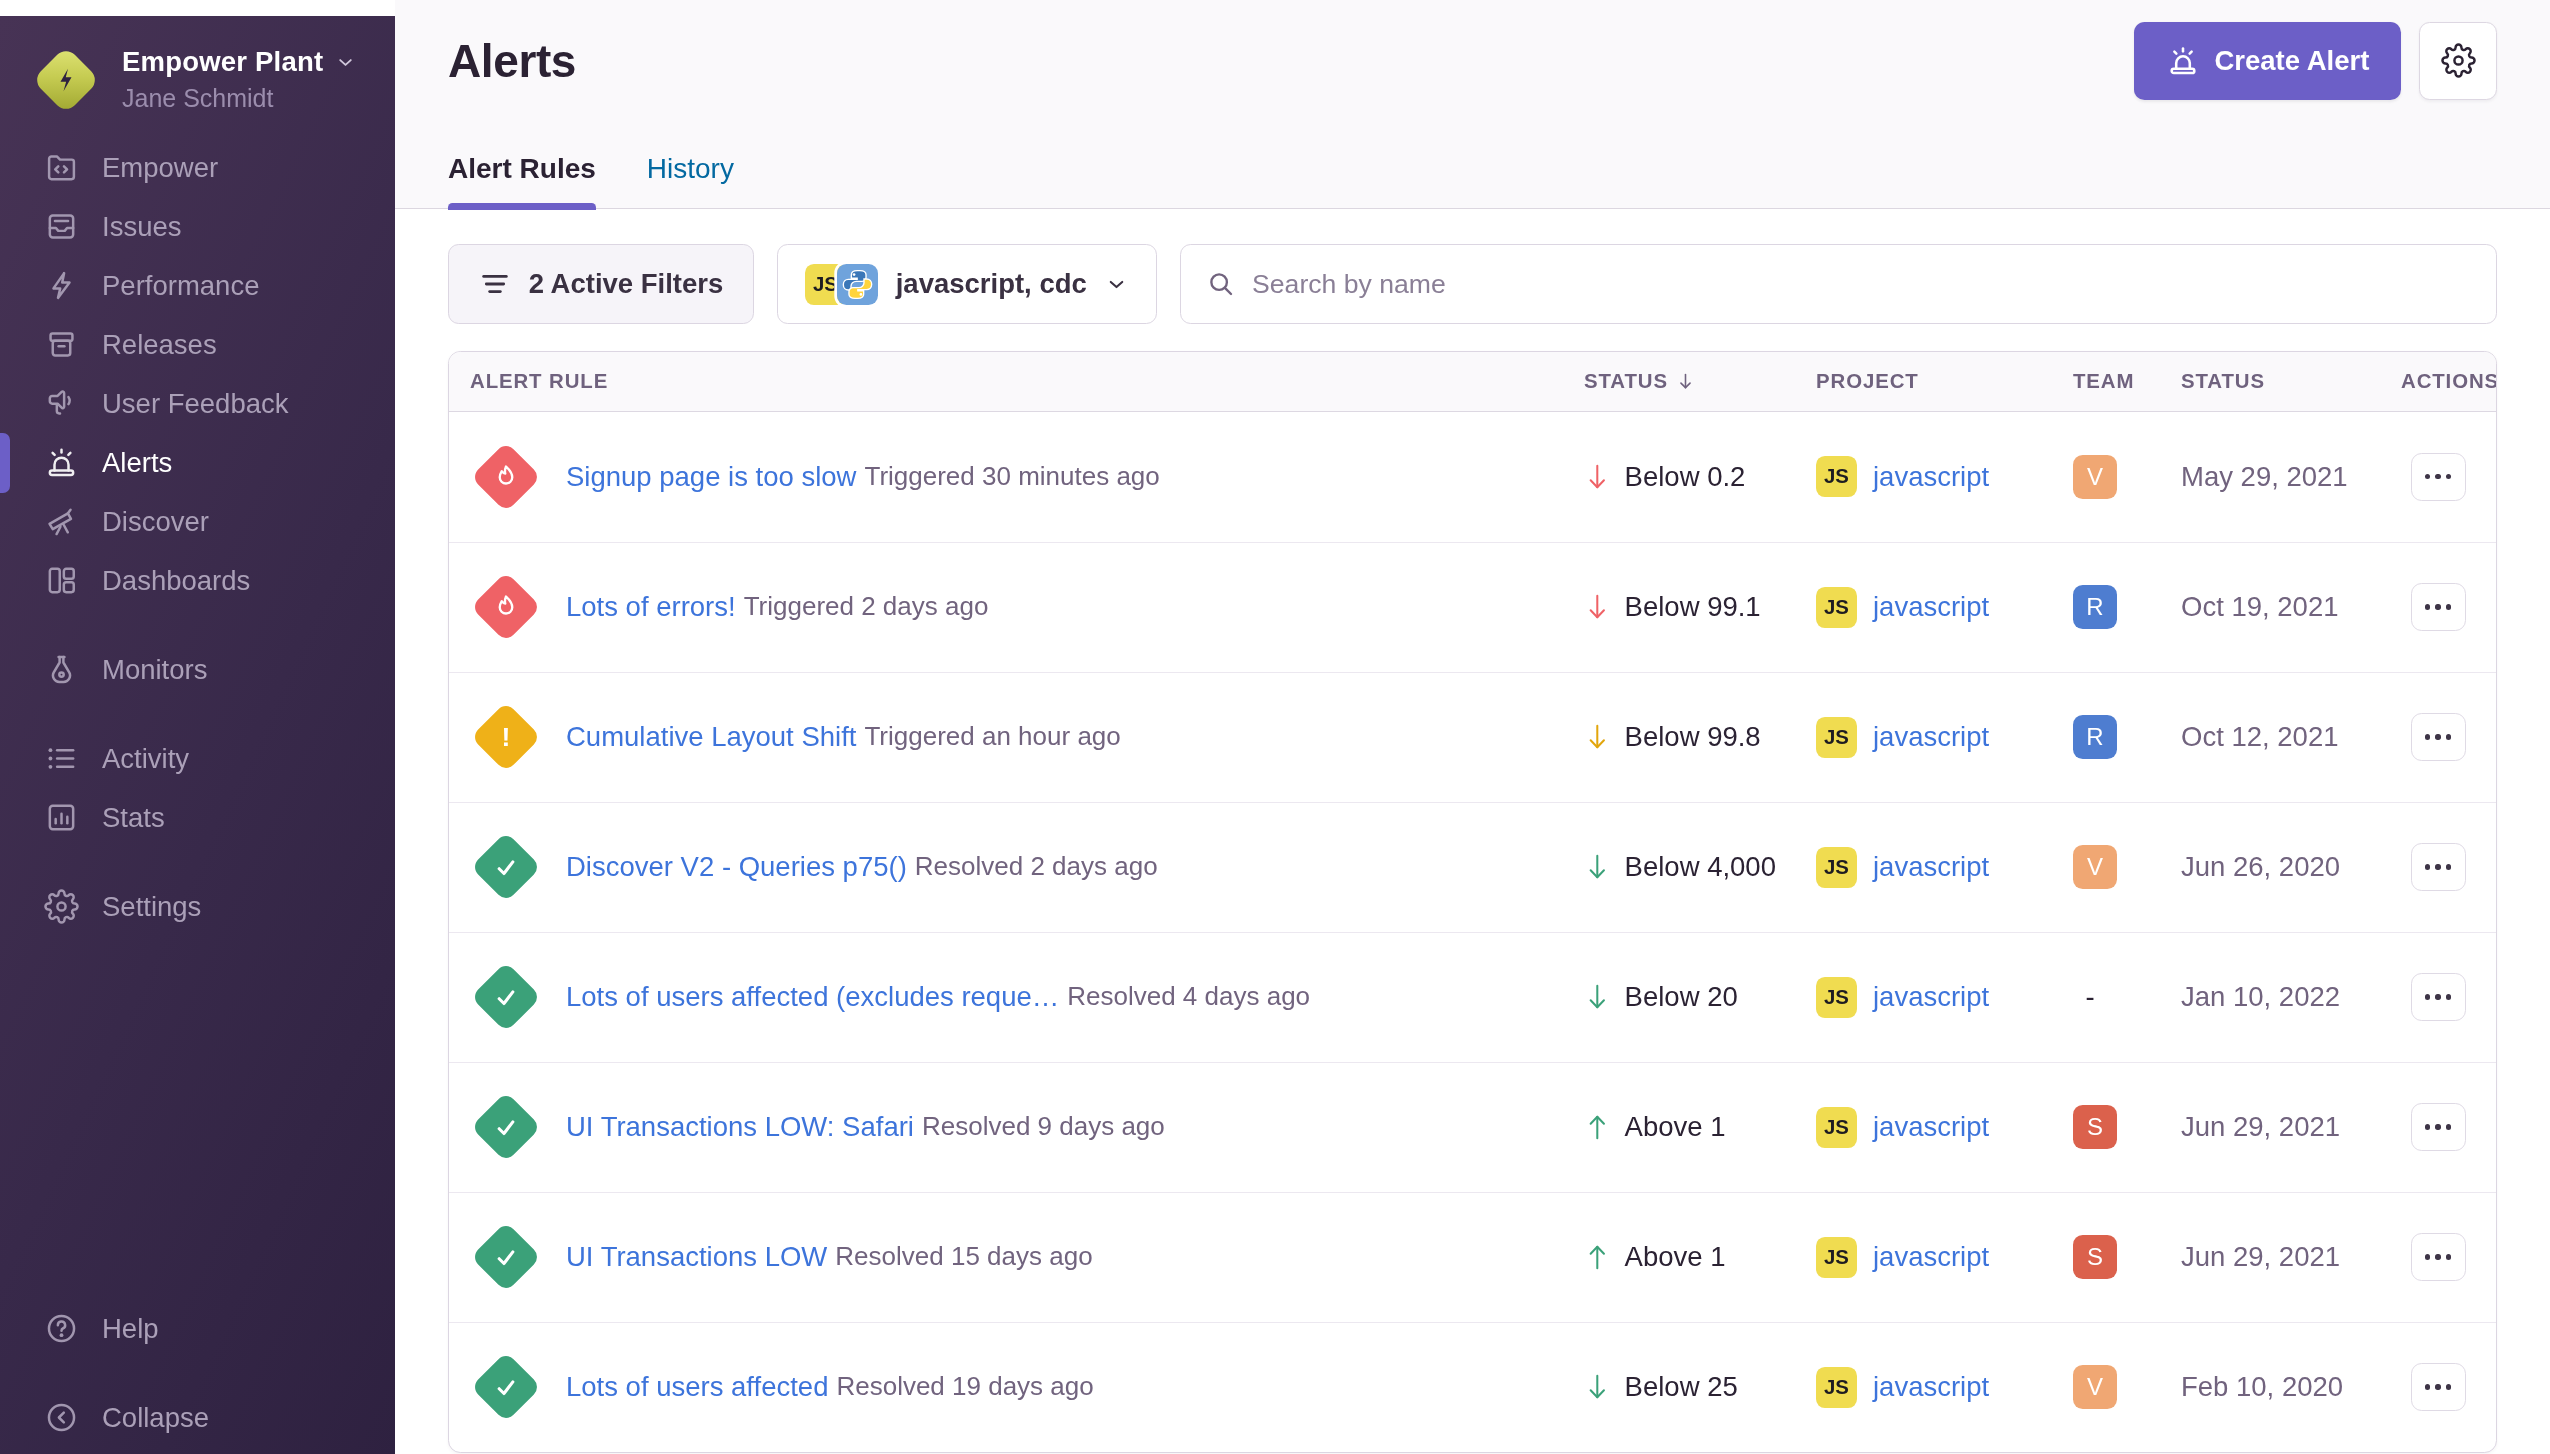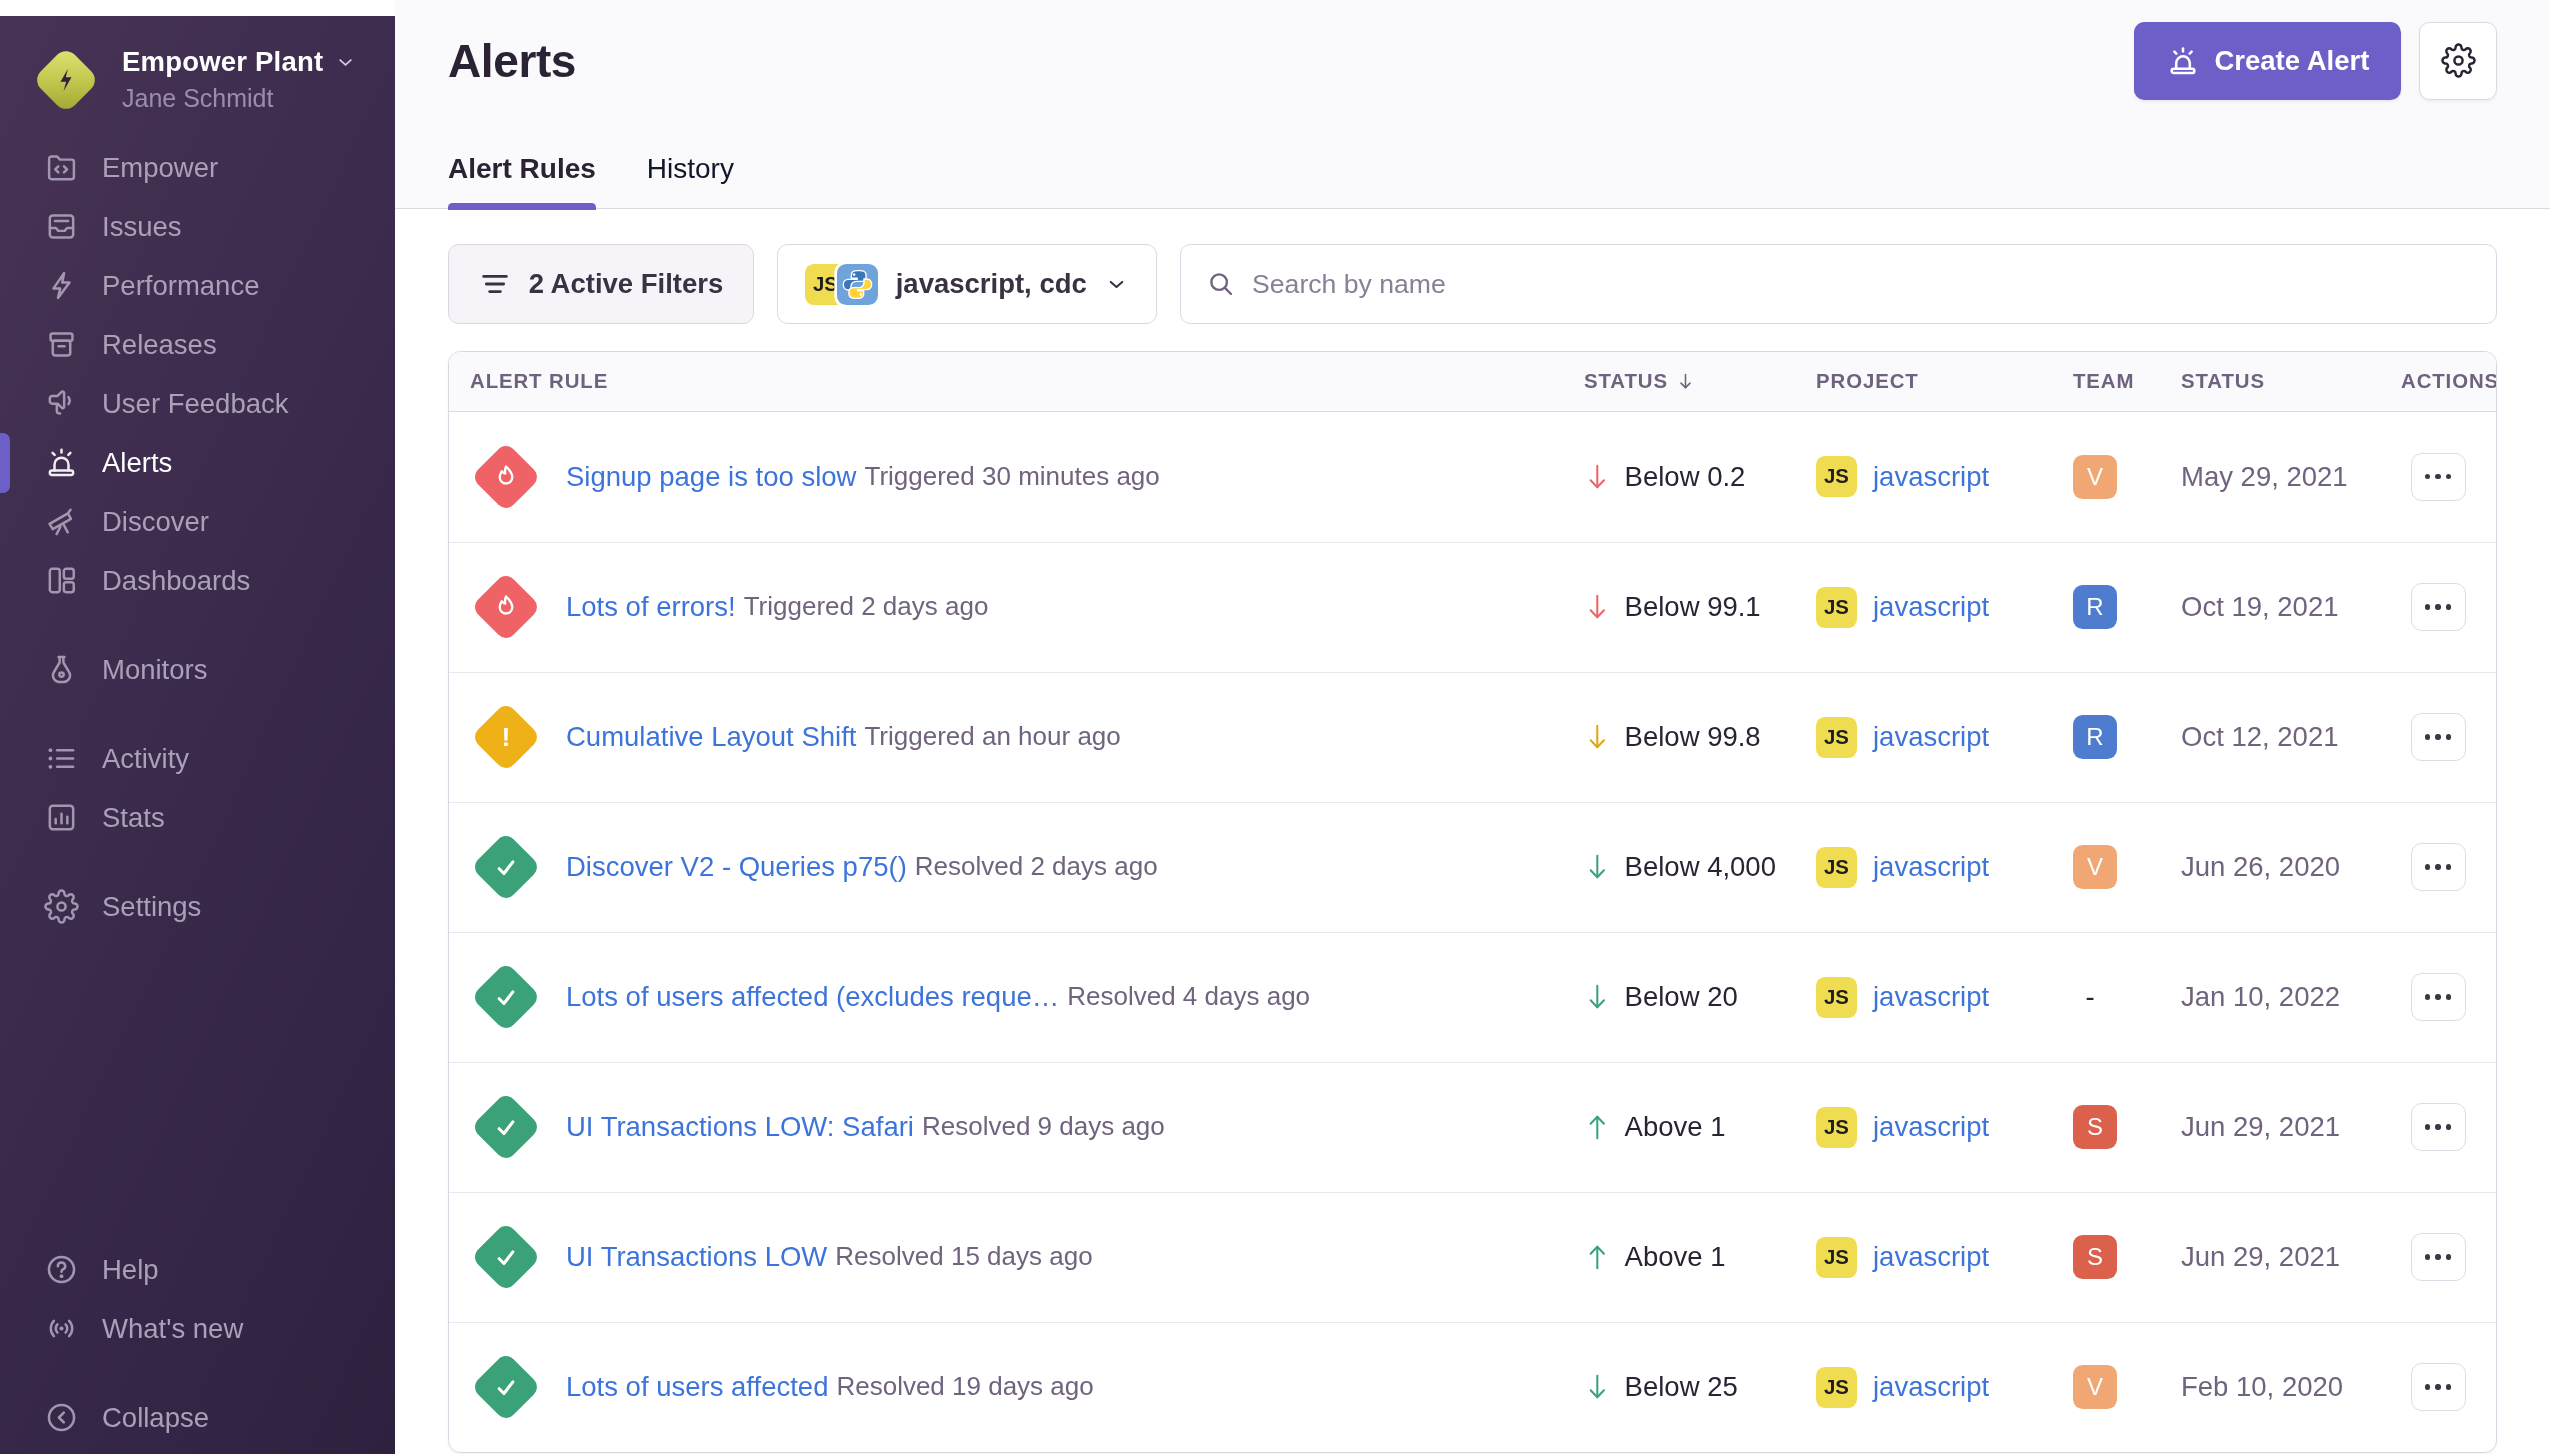--- a/index.html
+++ b/index.html
@@ -47,21 +47,21 @@
     background:#6C5FC7; color:#fff; border:none; border-radius:10.6px;
     font-size:27.5px; font-weight:600; font-family:inherit; cursor:pointer;
     box-shadow:0 1.8px 2.7px rgba(43,34,51,.08); }
   .btn-primary .bi { width:34px; height:34px; display:inline-flex; }
   .btn-icon { width:78px; height:78px; background:#fff; border:1.8px solid #DDD7E2;
     border-radius:10.6px; display:flex; align-items:center; justify-content:center;
     cursor:pointer; box-shadow:0 1.8px 2.7px rgba(43,34,51,.05); }
   .btn-icon .bi { width:35px; height:35px; color:#2B2233; }
 
   .tabs { display:flex; gap:51px; margin-top:64px; }
-  .tab { position:relative; font-size:28px; color:#0f172a; padding-bottom:23px; cursor:pointer; }
+  .tab { position:relative; font-size:28px; color:#0369a1; padding-bottom:23px; cursor:pointer; }
   .tab.active { color:#2B2233; font-weight:600; }
   .tab.active::after { content:""; position:absolute; left:0; right:0; bottom:-1.8px;
     height:7px; background:#6C5FC7; border-radius:4.4px 4.4px 0 0; }
 
   .content { padding:0 53px; }
   .filter-row { display:flex; gap:23px; margin-top:35px; height:80px; }
   .btn-filters { display:flex; align-items:center; gap:17.7px; height:80px; padding:0 30px;
     background:#F6F4F9; border:1.8px solid #DCD6E2; border-radius:10.6px;
     font-size:27.5px; font-weight:600; color:#3A3142; font-family:inherit; cursor:pointer; }
   .btn-filters .bi { width:32px; height:32px; color:#3A3142; }
@@ -293,32 +293,20 @@
           <div class="nav-item">
             <span class="nav-ic">
               <svg viewBox="0 0 24 24" fill="none" stroke="currentColor" stroke-width="1.7" stroke-linecap="round" stroke-linejoin="round">
                 <circle cx="12" cy="12" r="8.6"></circle>
                 <path d="M9.5 9.7a2.5 2.5 0 1 1 3.4 2.3c-.7.3-.9.8-.9 1.5"></path>
                 <path stroke-width="2.6" d="M12 16.6h.01"></path>
               </svg>
             </span>
             <span>Help</span>
           </div>
-          <div class="nav-item">
-            <span class="nav-ic">
-              <svg viewBox="0 0 24 24" fill="none" stroke="currentColor" stroke-width="1.7" stroke-linecap="round" stroke-linejoin="round">
-                <circle cx="12" cy="12" r="1.4" fill="currentColor" stroke="none"></circle>
-                <path d="M9.2 9.2a4 4 0 0 0 0 5.6"></path>
-                <path d="M14.8 9.2a4 4 0 0 1 0 5.6"></path>
-                <path d="M6.8 6.8a7.4 7.4 0 0 0 0 10.4"></path>
-                <path d="M17.2 6.8a7.4 7.4 0 0 1 0 10.4"></path>
-              </svg>
-            </span>
-            <span>What's new</span>
-          </div>
         </div>
         <div class="nav-group">
           <div class="nav-item">
             <span class="nav-ic">
               <svg viewBox="0 0 24 24" fill="none" stroke="currentColor" stroke-width="1.7" stroke-linecap="round" stroke-linejoin="round">
                 <circle cx="12" cy="12" r="8.6"></circle>
                 <path d="m13.6 8.6-3.4 3.4 3.4 3.4"></path>
               </svg>
             </span>
             <span>Collapse</span>

